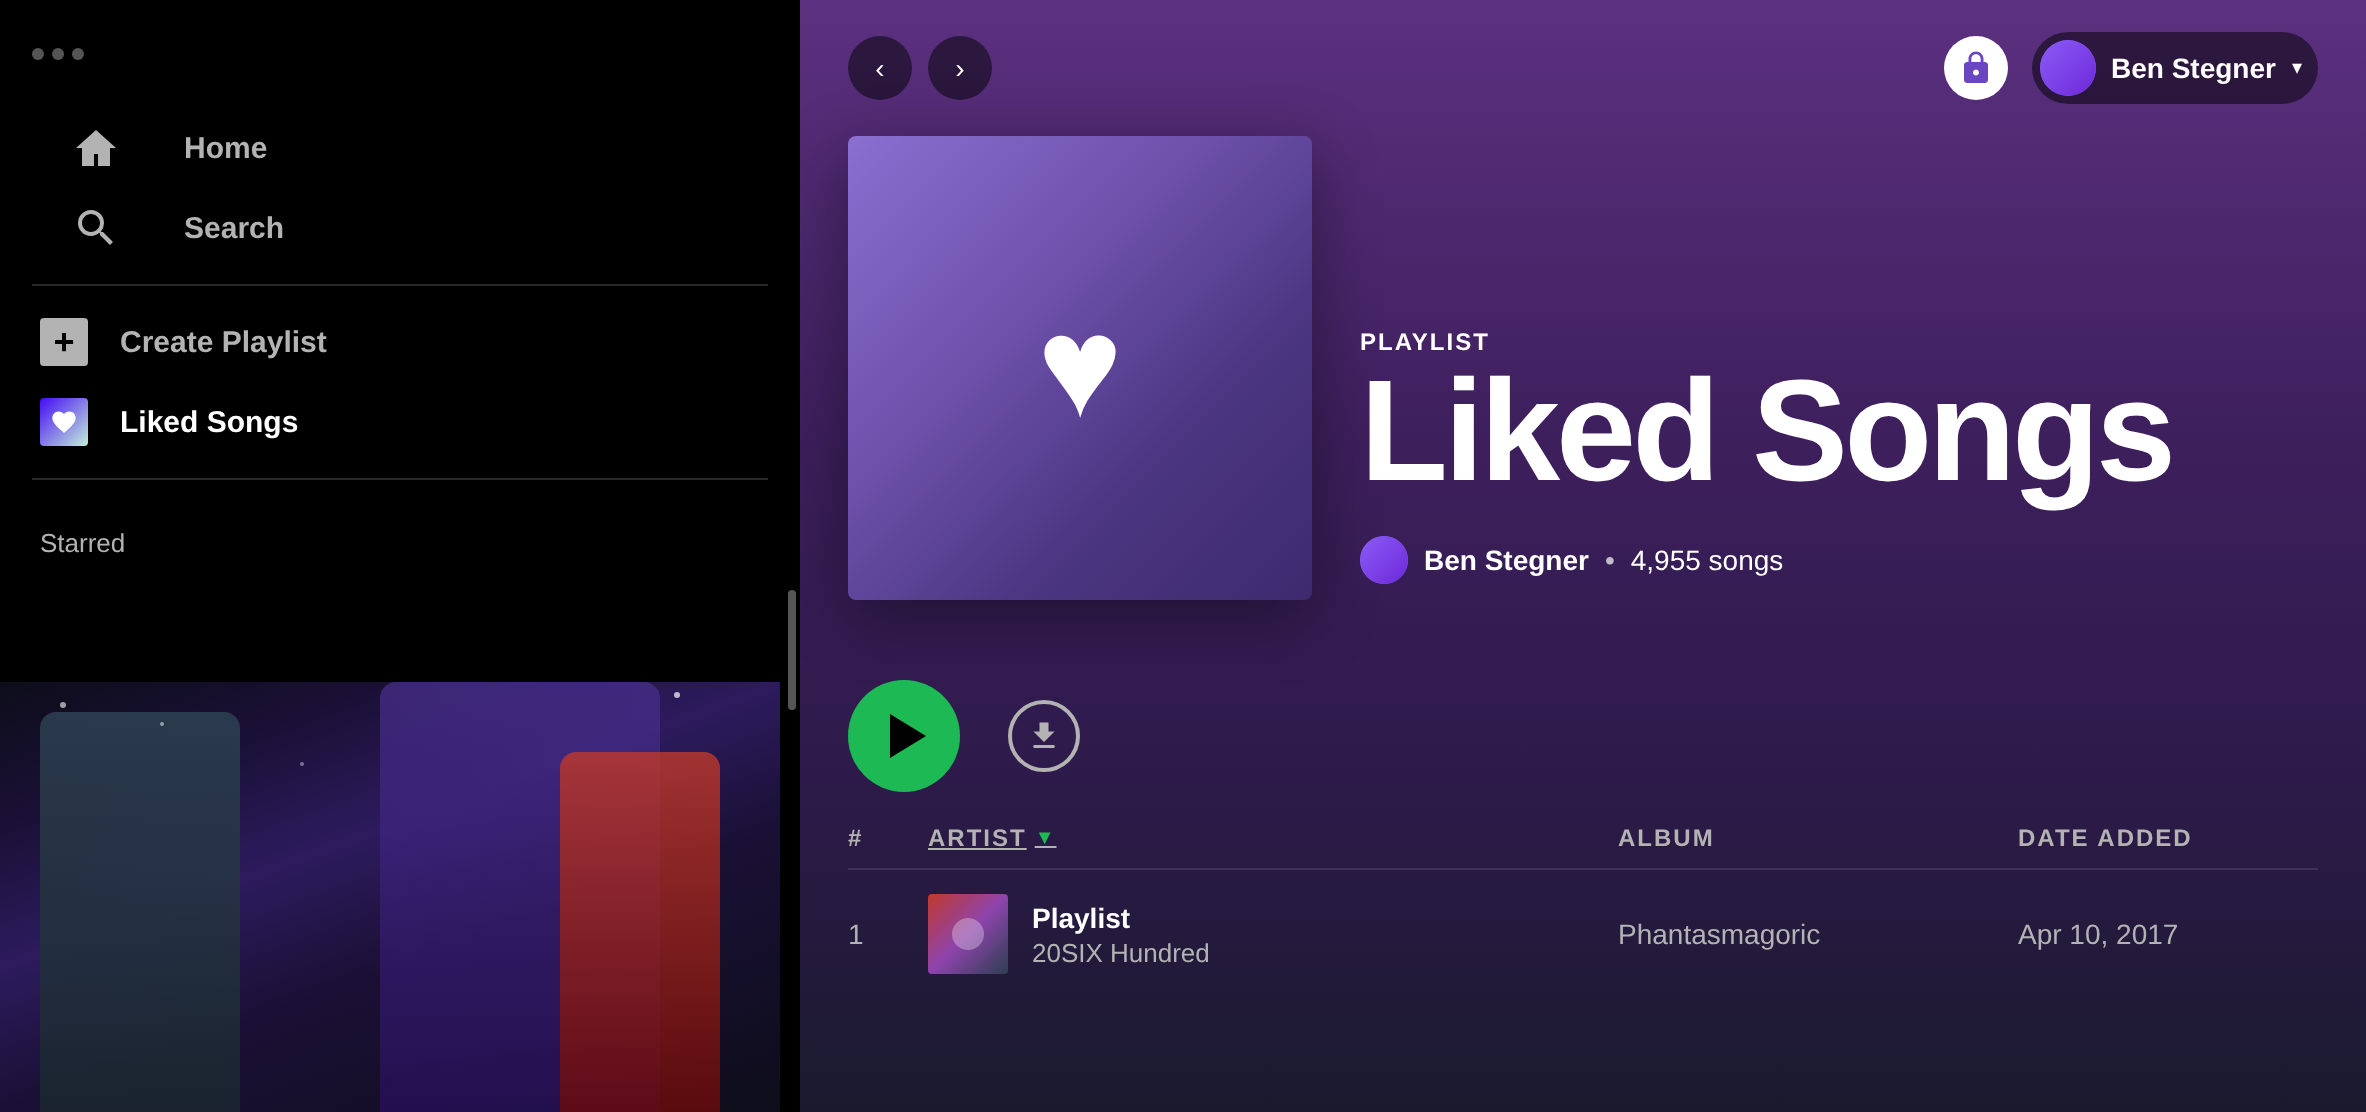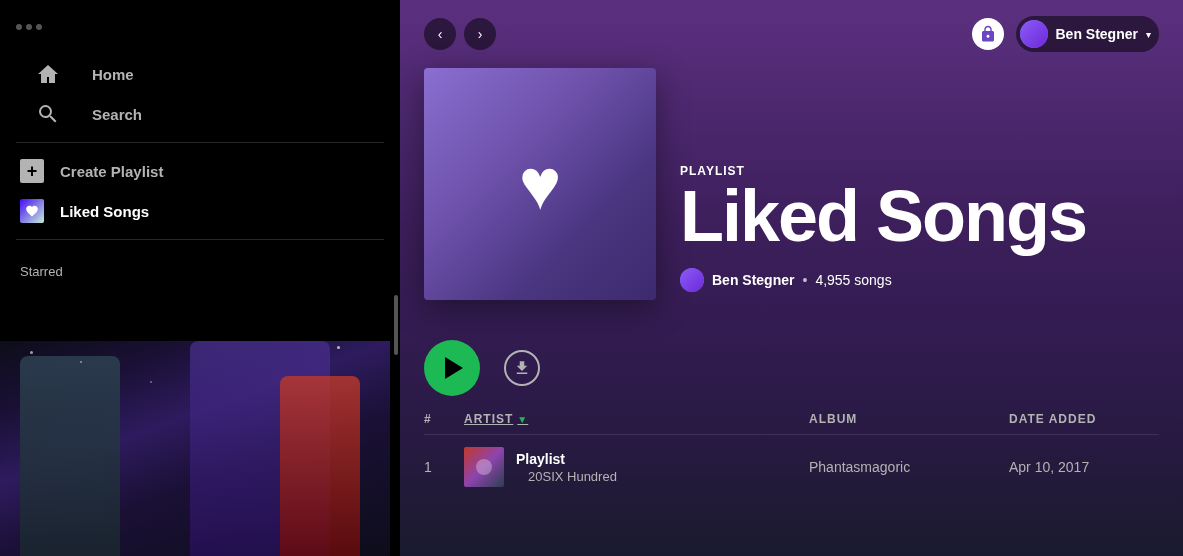--- a/index.html
+++ b/index.html
@@ -418,21 +418,20 @@
 
     .track-name {
       color: #fff;
       font-size: 14px;
       font-weight: 600;
     }
 
     .track-artist {
       color: #b3b3b3;
       font-size: 13px;
-      margin-left: 12px;
     }
 
     .td-album {
       color: #b3b3b3;
       font-size: 14px;
     }
 
     .td-date {
       color: #b3b3b3;
       font-size: 14px;

